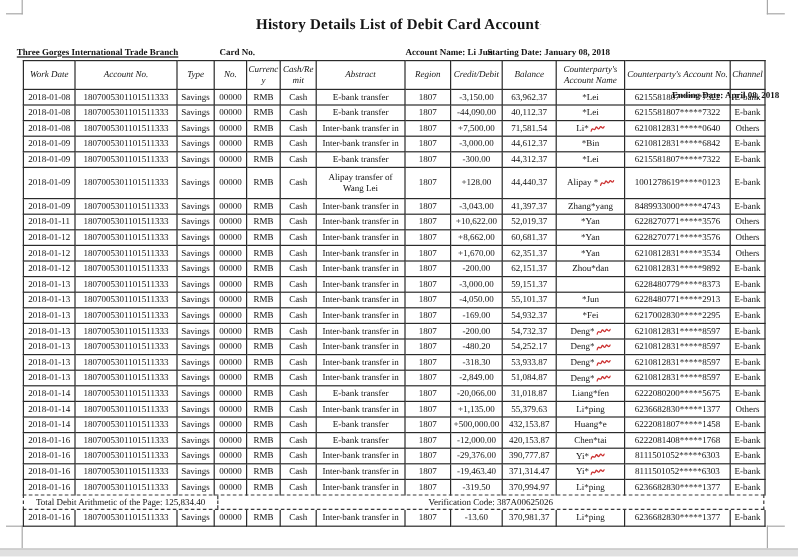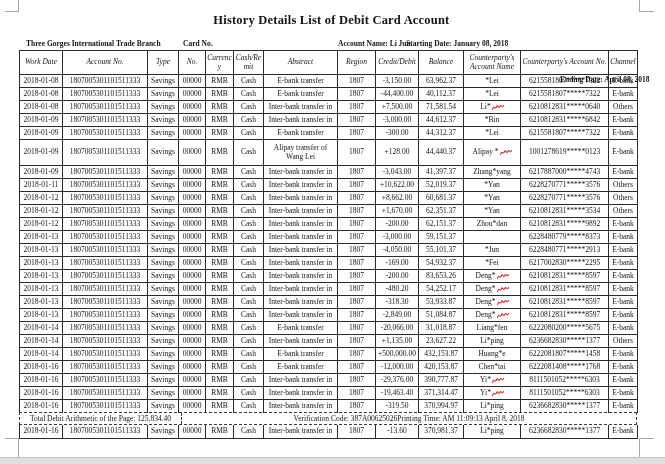--- a/index.html
+++ b/index.html
@@ -13,21 +13,21 @@
   .corner-tl { left:5px;  top:0;     width:14px; height:12px; border-right:1px solid #a8a8a8; border-bottom:1px solid #a8a8a8; }
   .corner-tr { left:639px; top:0;    width:15px; height:12px; border-left:1px solid #a8a8a8;  border-bottom:1px solid #a8a8a8; }
   .corner-bl { left:5px;  top:438px; width:14px; height:19px; border-right:1px solid #a8a8a8; border-top:1px solid #a8a8a8; }
   .corner-br { left:639px; top:438px; width:15px; height:19px; border-left:1px solid #a8a8a8; border-top:1px solid #a8a8a8; }
 
   .doc-title { position:absolute; left:0; top:13px; width:665px; text-align:center;
     font-size:12.5px; font-weight:bold; letter-spacing:0.2px; }
   .doc-title .pmark { font-size:6px; color:#777; font-weight:normal; vertical-align:middle; }
 
   .meta { position:absolute; top:39px; font-size:7.5px; font-weight:bold; white-space:nowrap; }
-  .meta-branch { left:26px; }  .meta-card { left:183px;text-align:right; }  .meta-account { left:338px; }
+  .meta-branch { left:14px;text-decoration:underline; }  .meta-card { left:183px;text-align:right; }  .meta-account { left:338px; }
   .meta-start { left:406px; }  .meta-end { left:560px;margin-top:36px; }
 
   table.grid { position:absolute; left:19px; top:50px; width:618px;
     border-collapse:collapse; table-layout:fixed; }
   table.grid th, table.grid td {
     border:1px solid #2b2b2b; text-align:center; vertical-align:middle;
     font-size:7.5px; font-weight:normal; line-height:8.5px; padding:0 1px; overflow:hidden;
     overflow-wrap:anywhere;
   }
   table.grid thead tr { height:24px;font-style:italic; }
@@ -124,21 +124,21 @@
         </tr>
         <tr>
           <td class="nowrap"><span>2018-01-08</span></td>
           <td class="nowrap"><span>1807005301101511333</span></td>
           <td class="nowrap"><span>Savings</span></td>
           <td class="nowrap"><span>00000</span></td>
           <td class="nowrap"><span>RMB</span></td>
           <td class="nowrap"><span>Cash</span></td>
           <td><span>E-bank transfer</span></td>
           <td class="nowrap"><span>1807</span></td>
-          <td class="num"><span>-44,400.00</span></td>
+          <td class="num"><span>-44,090.00</span></td>
           <td class="num"><span>40,112.37</span></td>
           <td><span>*Lei</span></td>
           <td class="num"><span>6215581807*****7322</span></td>
           <td class="nowrap"><span>E-bank</span></td>
         </tr>
         <tr>
           <td class="nowrap"><span>2018-01-08</span></td>
           <td class="nowrap"><span>1807005301101511333</span></td>
           <td class="nowrap"><span>Savings</span></td>
           <td class="nowrap"><span>00000</span></td>
@@ -206,21 +206,21 @@
           <td class="nowrap"><span>1807005301101511333</span></td>
           <td class="nowrap"><span>Savings</span></td>
           <td class="nowrap"><span>00000</span></td>
           <td class="nowrap"><span>RMB</span></td>
           <td class="nowrap"><span>Cash</span></td>
           <td><span>Inter-bank transfer in</span></td>
           <td class="nowrap"><span>1807</span></td>
           <td class="num"><span>-3,043.00</span></td>
           <td class="num"><span>41,397.37</span></td>
           <td><span>Zhang*yang</span></td>
-          <td class="num"><span>6217887000*****4743</span></td>
+          <td class="num"><span>8489933000*****4743</span></td>
           <td class="nowrap"><span>E-bank</span></td>
         </tr>
         <tr>
           <td class="nowrap"><span>2018-01-11</span></td>
           <td class="nowrap"><span>1807005301101511333</span></td>
           <td class="nowrap"><span>Savings</span></td>
           <td class="nowrap"><span>00000</span></td>
           <td class="nowrap"><span>RMB</span></td>
           <td class="nowrap"><span>Cash</span></td>
           <td><span>Inter-bank transfer in</span></td>
@@ -324,21 +324,21 @@
         <tr>
           <td class="nowrap"><span>2018-01-13</span></td>
           <td class="nowrap"><span>1807005301101511333</span></td>
           <td class="nowrap"><span>Savings</span></td>
           <td class="nowrap"><span>00000</span></td>
           <td class="nowrap"><span>RMB</span></td>
           <td class="nowrap"><span>Cash</span></td>
           <td><span>Inter-bank transfer in</span></td>
           <td class="nowrap"><span>1807</span></td>
           <td class="num"><span>-200.00</span></td>
-          <td class="num"><span>83,653.26</span></td>
+          <td class="num"><span>54,732.37</span></td>
           <td><span>Deng*</span><svg width="12" height="9" viewBox="0 0 12 9" class="scribble">
               <path d="M0.5,6.5 C2,1.5 3,7.5 4.5,3.5 C5.5,1 6.5,7 8,3 C9,1 10,6 11.5,2.5" fill="none" stroke="#cc3333" stroke-width="1.1" stroke-linecap="round"></path>
             </svg></td>
           <td class="num"><span>6210812831*****8597</span></td>
           <td class="nowrap"><span>E-bank</span></td>
         </tr>
         <tr>
           <td class="nowrap"><span>2018-01-13</span></td>
           <td class="nowrap"><span>1807005301101511333</span></td>
           <td class="nowrap"><span>Savings</span></td>
@@ -407,21 +407,21 @@
         <tr>
           <td class="nowrap"><span>2018-01-14</span></td>
           <td class="nowrap"><span>1807005301101511333</span></td>
           <td class="nowrap"><span>Savings</span></td>
           <td class="nowrap"><span>00000</span></td>
           <td class="nowrap"><span>RMB</span></td>
           <td class="nowrap"><span>Cash</span></td>
           <td><span>Inter-bank transfer in</span></td>
           <td class="nowrap"><span>1807</span></td>
           <td class="num"><span>+1,135.00</span></td>
-          <td class="num"><span>23,627.22</span></td>
+          <td class="num"><span>55,379.63</span></td>
           <td><span>Li*ping</span></td>
           <td class="num"><span>6236682830*****1377</span></td>
           <td class="nowrap"><span>Others</span></td>
         </tr>
         <tr>
           <td class="nowrap"><span>2018-01-14</span></td>
           <td class="nowrap"><span>1807005301101511333</span></td>
           <td class="nowrap"><span>Savings</span></td>
           <td class="nowrap"><span>00000</span></td>
           <td class="nowrap"><span>RMB</span></td>
@@ -498,21 +498,20 @@
           <td class="num"><span>6236682830*****1377</span></td>
           <td class="nowrap"><span>E-bank</span></td>
         </tr>
       </tbody>
   </table>
 
   <div class="totals">
     <div class="tcell tcell-debit">Total Debit Arithmetic of the Page: 125,834.40</div>
     <div class="tcell tcell-verif">
       <span>Verification Code: 387A00625026</span>
-      <span>Printing Time: AM 11:09:13 April 8, 2018</span>
     </div>
   </div>
 
   <table class="extra">
     <colgroup>
       <col style="width:43px">
         <col style="width:85px">
         <col style="width:31px">
         <col style="width:27px">
       <col style="width:28px">

